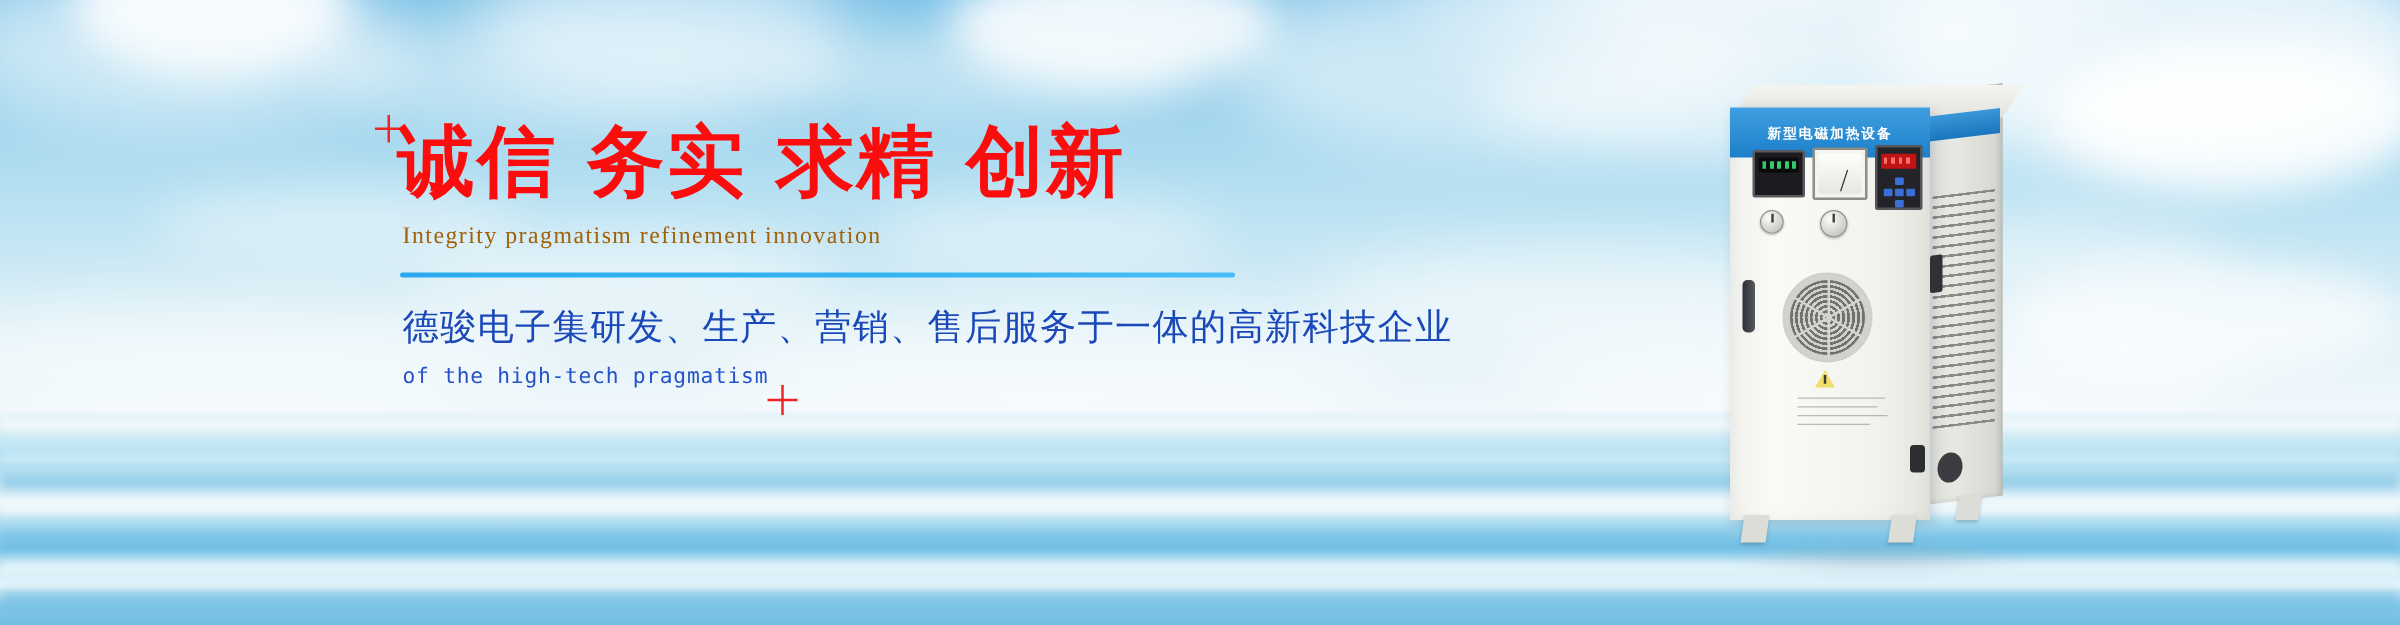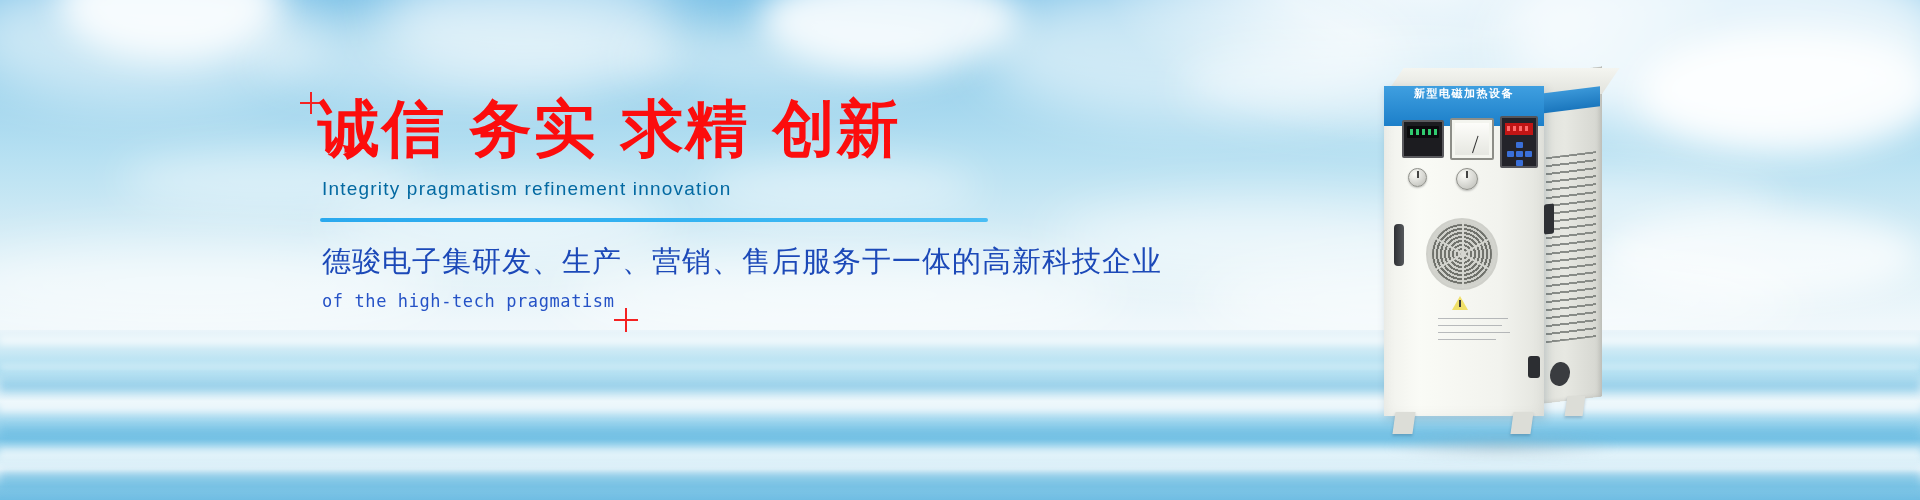--- a/index.html
+++ b/index.html
@@ -50,22 +50,22 @@
 
   
   .copy{position:absolute;left:318px;top:96px;width:720px;}
   .headline{
     font-family:"DejaVu Sans","Liberation Sans",sans-serif;
     font-size:62px;font-weight:700;letter-spacing:2px;
     color:#fc0d0d;line-height:1.06;white-space:nowrap;
     margin:0;
   }
   .headline-en{
-    font-family:Liberation Sans, sans-serif;
-    font-size:19px;letter-spacing:1.2px;color:#0369a1;
+    font-family:Liberation Serif, serif;
+    font-size:19px;letter-spacing:1.2px;color:#a16207;
     margin:16px 0 0 4px;white-space:nowrap;
   }
   .divider{
     width:668px;height:4px;margin:18px 0 0 2px;
     background:linear-gradient(to right,#2aa9ee 0%,#35b4f2 60%,#49bdf4 100%);
     border-radius:2px;
   }
   .sub-cn{
     font-family:"DejaVu Serif","Liberation Serif",serif;
     font-size:29px;color:#1c49b8;letter-spacing:1px;
@@ -98,21 +98,21 @@
       rgba(226,228,222,0) 2px, rgba(226,228,222,0) 8px);}
   .m-top{position:absolute;left:6px;top:12px;width:216px;height:26px;
     background:linear-gradient(to bottom,#f4f5f0,#e2e3dd);
     transform:skewX(-34deg);transform-origin:left bottom;}
   .m-front{position:absolute;left:4px;top:30px;width:160px;height:330px;
     background:linear-gradient(to right,#f0f1ec 0%,#fafbf6 22%,#f2f3ee 72%,#e3e4de 100%);
     box-shadow:inset 0 0 14px rgba(0,0,0,.05), 2px 3px 9px rgba(20,60,90,.18);}
 
   .m-label{position:absolute;left:4px;top:30px;width:160px;height:40px;
     background:linear-gradient(to bottom,#3f9fe0,#1c7fc9);
-    display:flex;justify-content:center;}
+    display:flex;align-items:center;justify-content:center;}
   .m-label span{font-family:"DejaVu Sans","Liberation Sans",sans-serif;
     font-size:11px;color:#fff;letter-spacing:1.5px;font-weight:700;}
   .m-label-side{position:absolute;left:160px;top:34px;width:60px;height:20px;
     background:linear-gradient(to bottom,#3a97d8,#1a76bd);transform:skewY(-7deg);}
 
   .meter{position:absolute;background:#1c1c20;border:2px solid #5a5a5e;border-radius:2px;}
   .meter .dsp{position:absolute;left:3px;top:4px;right:3px;height:12px;
     background:#0a0a0c;border-radius:1px;}
   .meter .dsp i{display:block;margin:3px 2px 0 3px;height:6px;
     background:repeating-linear-gradient(to right,#35e07a 0 3px,transparent 3px 6px);opacity:.9;}

